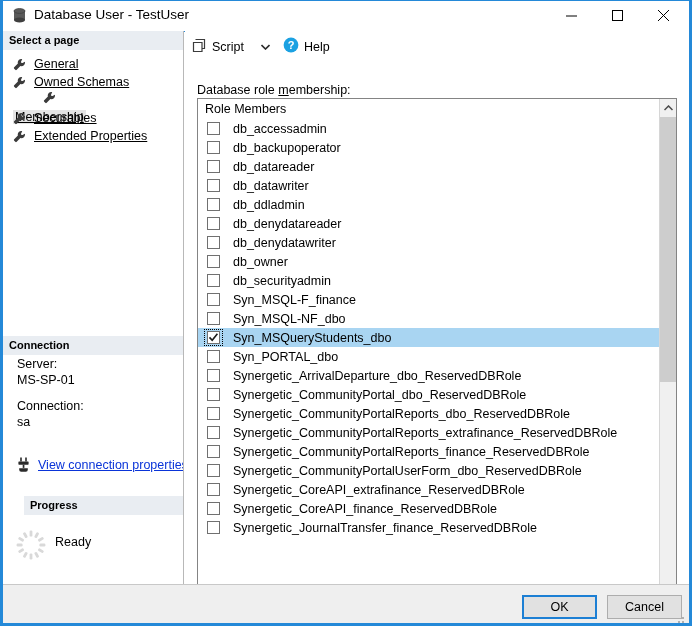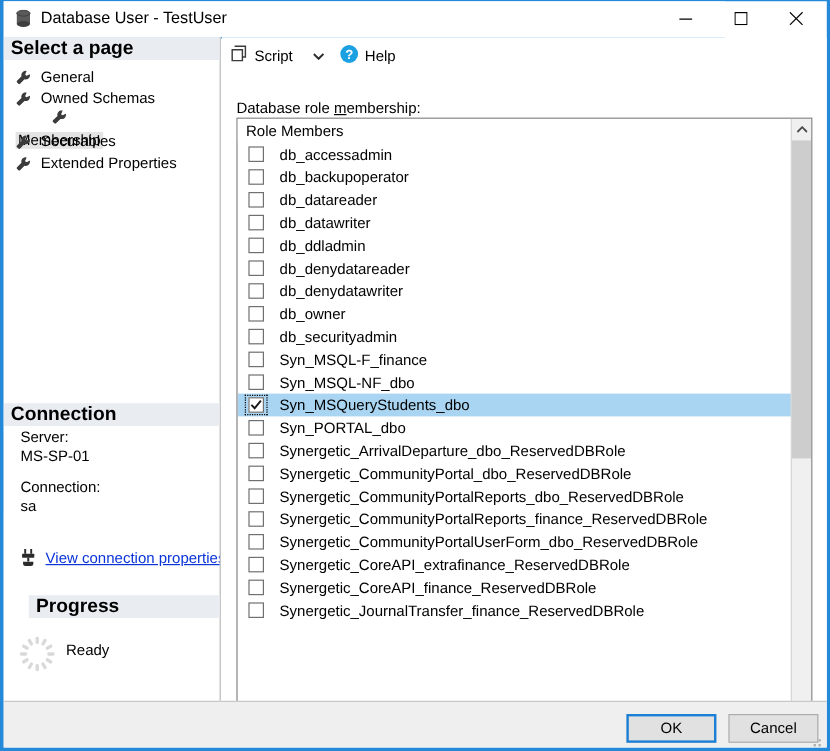--- a/index.html
+++ b/index.html
@@ -69,21 +69,21 @@
     border-right: 1px solid #b8b8b8;
     box-sizing: border-box;
     overflow: hidden;
   }
   .panel-header {
     position: absolute;
     left: 0;
     width: 180px;
     height: 19px;
     background: #e9edf2;
-    font-size: 16px;
+    font-size: 11px;
     font-weight: bold;
     color: #000000;
     line-height: 19px;
     padding-left: 6px;
     box-sizing: border-box;
     white-space: nowrap;
   }
   #select-page-header { top: 0px; }
   #connection-header { top: 305px; }
   #progress-header  { top: 465px; margin-left: 21px; }
@@ -93,21 +93,21 @@
     left: 10px;
     height: 18px;
     display: flex;
     align-items: center;
     gap: 6px;
     font-size: 12.5px;
     color: #000000;
     white-space: nowrap;
     cursor: default;
   }
-  .page-item .lbl { padding: 0 2px; }
+  .page-item .lbl { padding: 0 2px; text-decoration: underline; }
   .page-item.selected .lbl { background: #e4e4e4; }
   .wrench { width: 13px; height: 13px; flex: 0 0 13px; }
 
   #conn-body {
     position: absolute;
     left: 0; top: 326px;
     width: 180px;
     font-size: 12.5px;
     color: #000000;
   }
@@ -592,20 +592,24 @@
           <div class="row">
             <div class="cb"></div>
             <span class="name">Synergetic_CommunityPortal_dbo_ReservedDBRole</span>
           </div>
           <div class="row">
             <div class="cb"></div>
             <span class="name">Synergetic_CommunityPortalReports_dbo_ReservedDBRole</span>
           </div>
           <div class="row">
             <div class="cb"></div>
+            <span class="name">Synergetic_CommunityPortalReports_extrafinance_ReservedDBRole</span>
+          </div>
+          <div class="row">
+            <div class="cb"></div>
             <span class="name">Synergetic_CommunityPortalReports_finance_ReservedDBRole</span>
           </div>
           <div class="row">
             <div class="cb"></div>
             <span class="name">Synergetic_CommunityPortalUserForm_dbo_ReservedDBRole</span>
           </div>
           <div class="row">
             <div class="cb"></div>
             <span class="name">Synergetic_CoreAPI_extrafinance_ReservedDBRole</span>
           </div>

